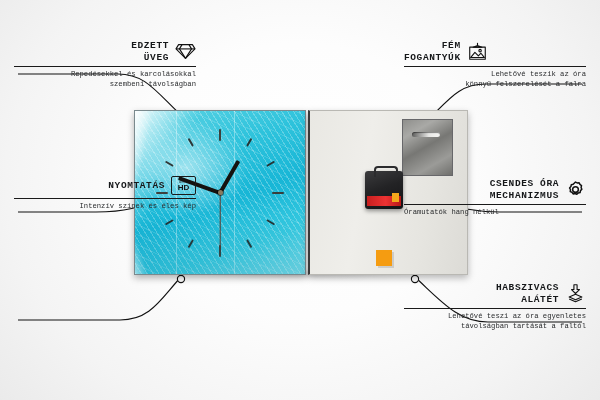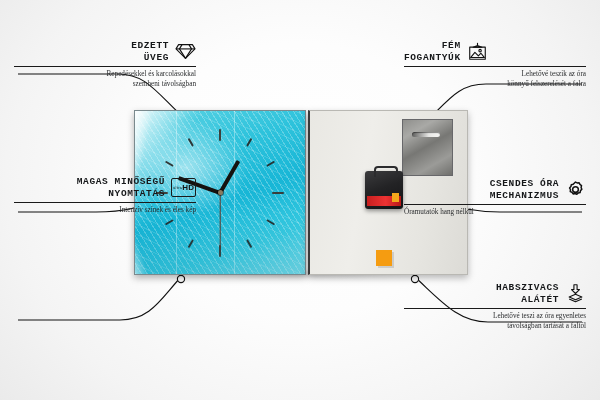--- a/index.html
+++ b/index.html
@@ -71,30 +71,30 @@
 
   .shadow{position:absolute;left:126px;top:272px;width:350px;height:16px;
     background:radial-gradient(ellipse 50% 50% at 50% 0%, rgba(60,60,60,.35) 0%, rgba(60,60,60,0) 72%);
     filter:blur(2px);}
 
   
   .callout{position:absolute;width:182px;}
   .callout .head{display:flex;align-items:center;gap:6px;}
   .callout .ttl{font-size:9.5px;letter-spacing:.6px;color:#16181a;line-height:11.5px;font-weight:700;font-family:Liberation Mono, monospace;}
   .callout .rule{height:1px;background:#1a1a1a;margin:3px 0 3px;}
-  .callout .sub{font-size:7.2px;color:#2a2c2e;line-height:9.5px;}
+  .callout .sub{font-size:7.2px;color:#2a2c2e;line-height:9.5px;font-family:Liberation Mono, monospace;}
   .left{text-align:right;}
   .left .head{flex-direction:row-reverse;}
   .right{text-align:left;}
 
   .ico{width:21px;height:19px;flex:0 0 21px;display:block;}
   .ico svg{display:block;width:100%;height:100%;}
 
   .hdbox{width:23px;height:17px;flex:0 0 23px;border:1.4px solid #1a1a1a;border-radius:2px;
-    display:flex;flex-direction:row;align-items:center;justify-content:center;line-height:1;}
+    display:flex;flex-direction:column;align-items:center;justify-content:center;line-height:1;}
   .hdbox .u{font-size:4px;letter-spacing:.3px;color:#1a1a1a;font-family:"Liberation Sans",sans-serif;}
   .hdbox .h{font-size:8px;font-weight:700;color:#111;font-family:"Liberation Sans",sans-serif;}
 
   svg.wires{position:absolute;inset:0;width:600px;height:400px;pointer-events:none;}
 </style>
 </head>
 <body>
 
 <div class="stage">
 
@@ -205,21 +205,20 @@
     <div class="sub">szembeni távolságban</div>
   </div>
 
   <div class="callout left" style="left:14px;top:176px">
     <div class="head">
       <span class="hdbox">
         <span class="u">ultra</span>
         <span class="h">HD</span>
       </span>
       <span>
-        <div class="ttl">MAGAS MINŐSÉGŰ</div>
         <div class="ttl">NYOMTATÁS</div>
       </span>
     </div>
     <div class="rule"></div>
     <div class="sub">Intenzív színek és éles kép</div>
   </div>
 
 
   <div class="callout right" style="left:404px;top:40px">
     <div class="head" style="justify-content:flex-start">

